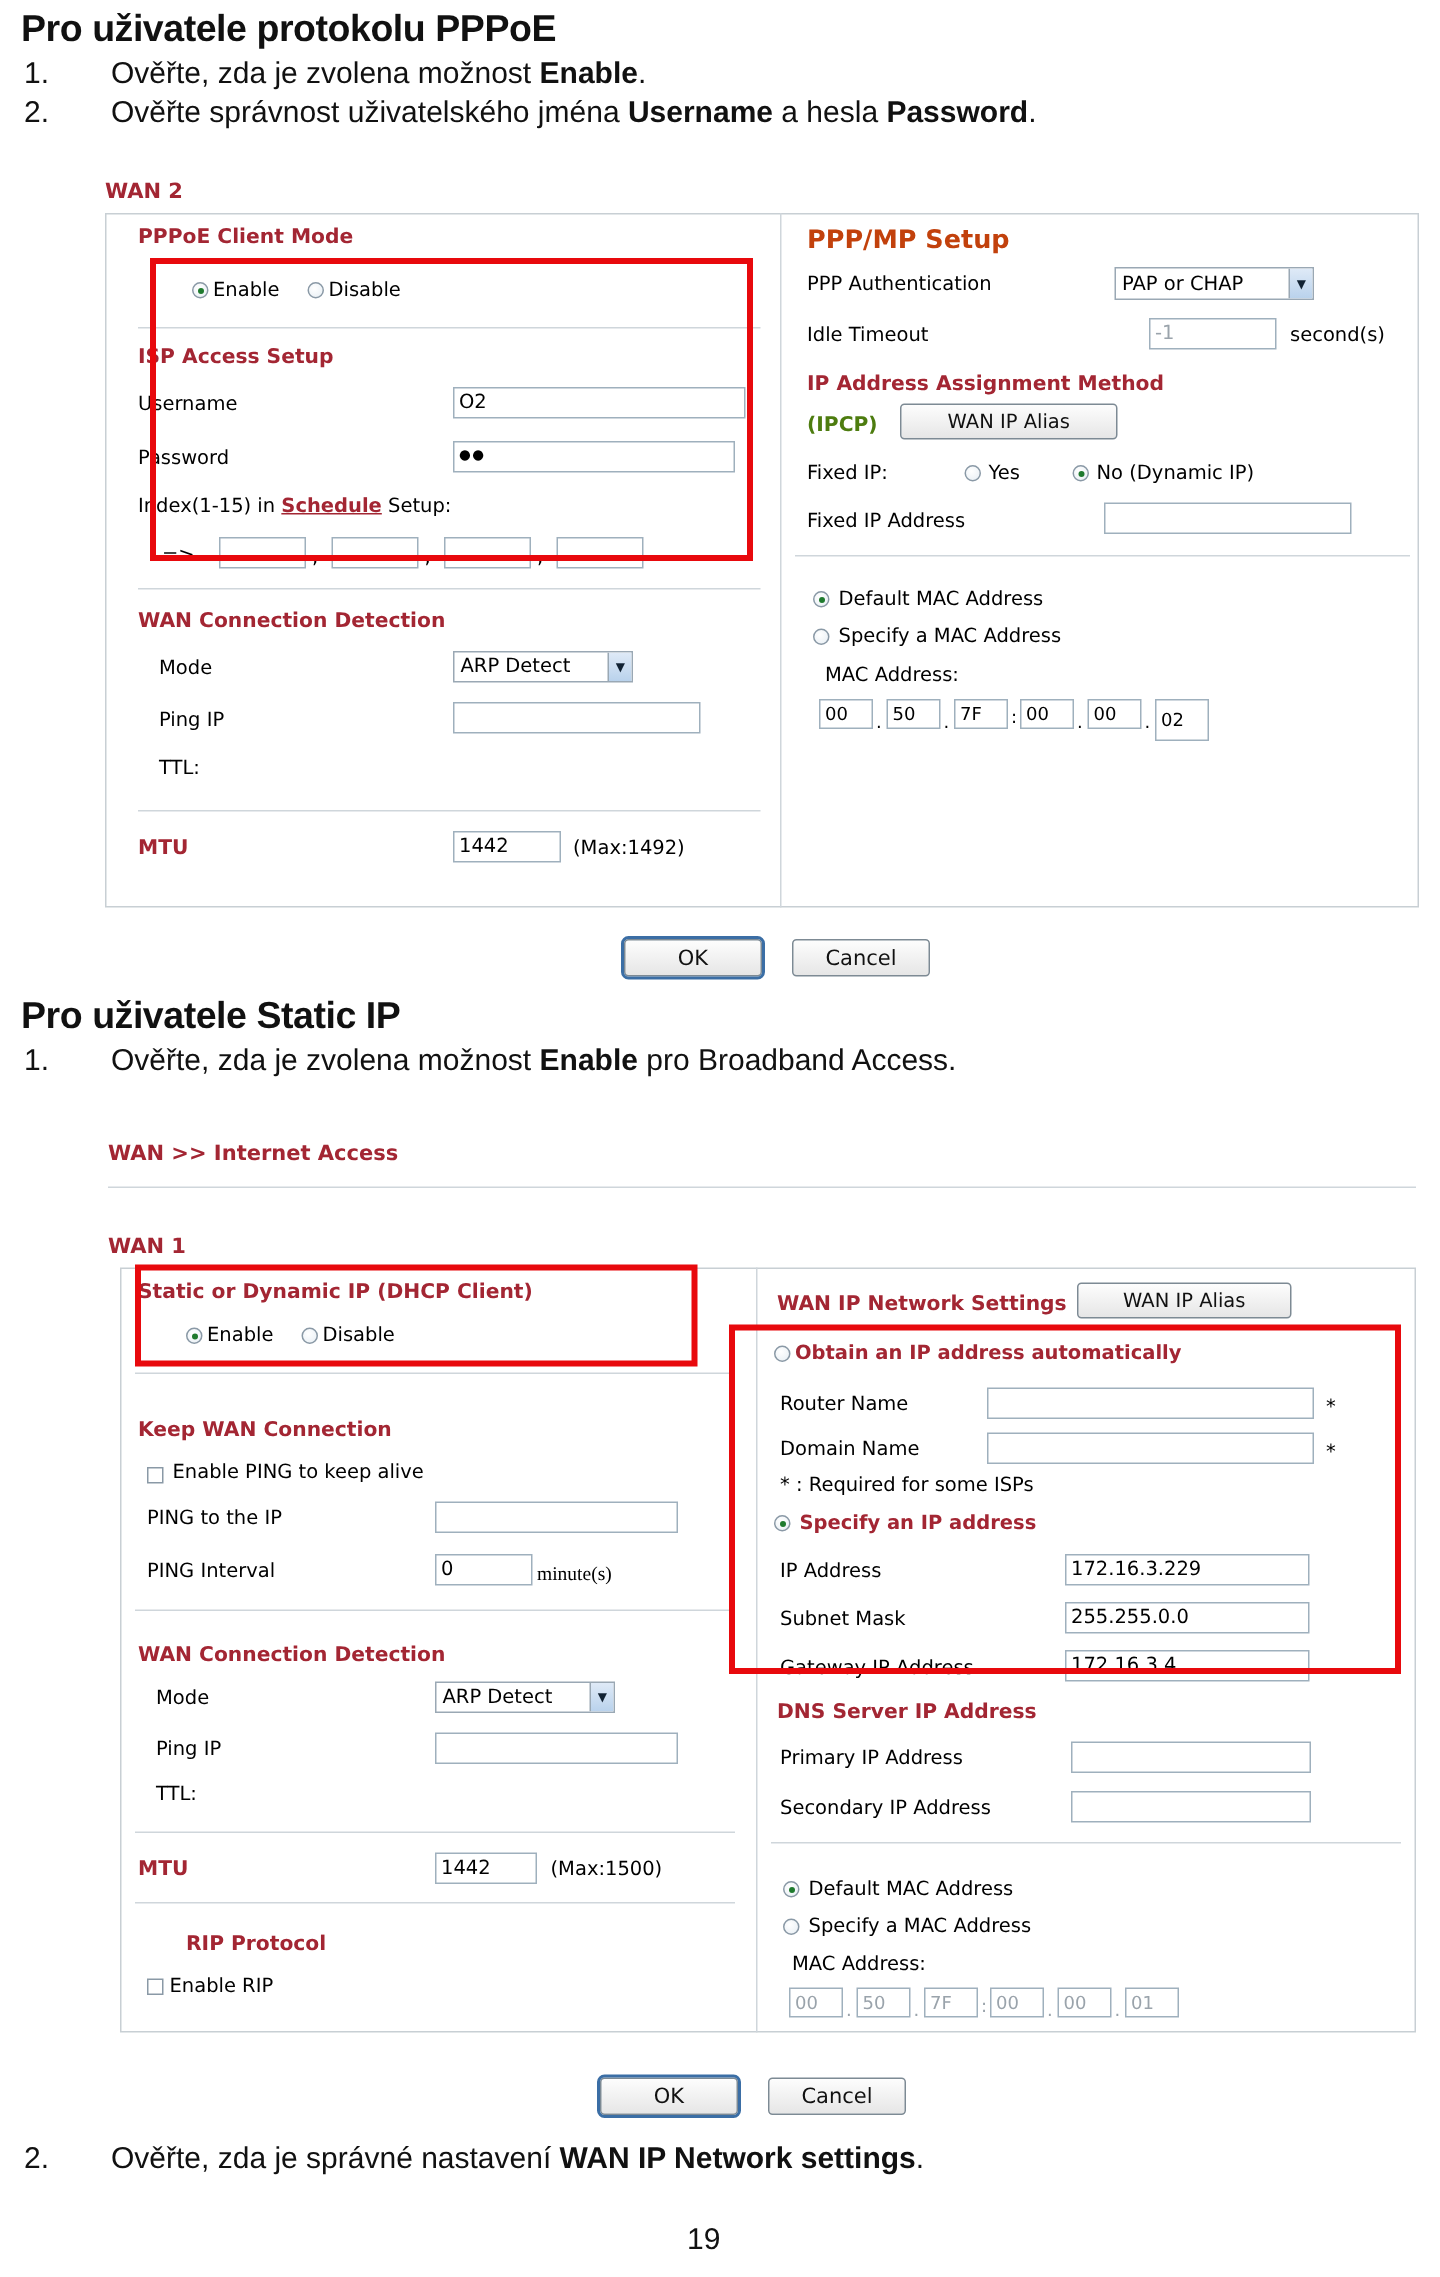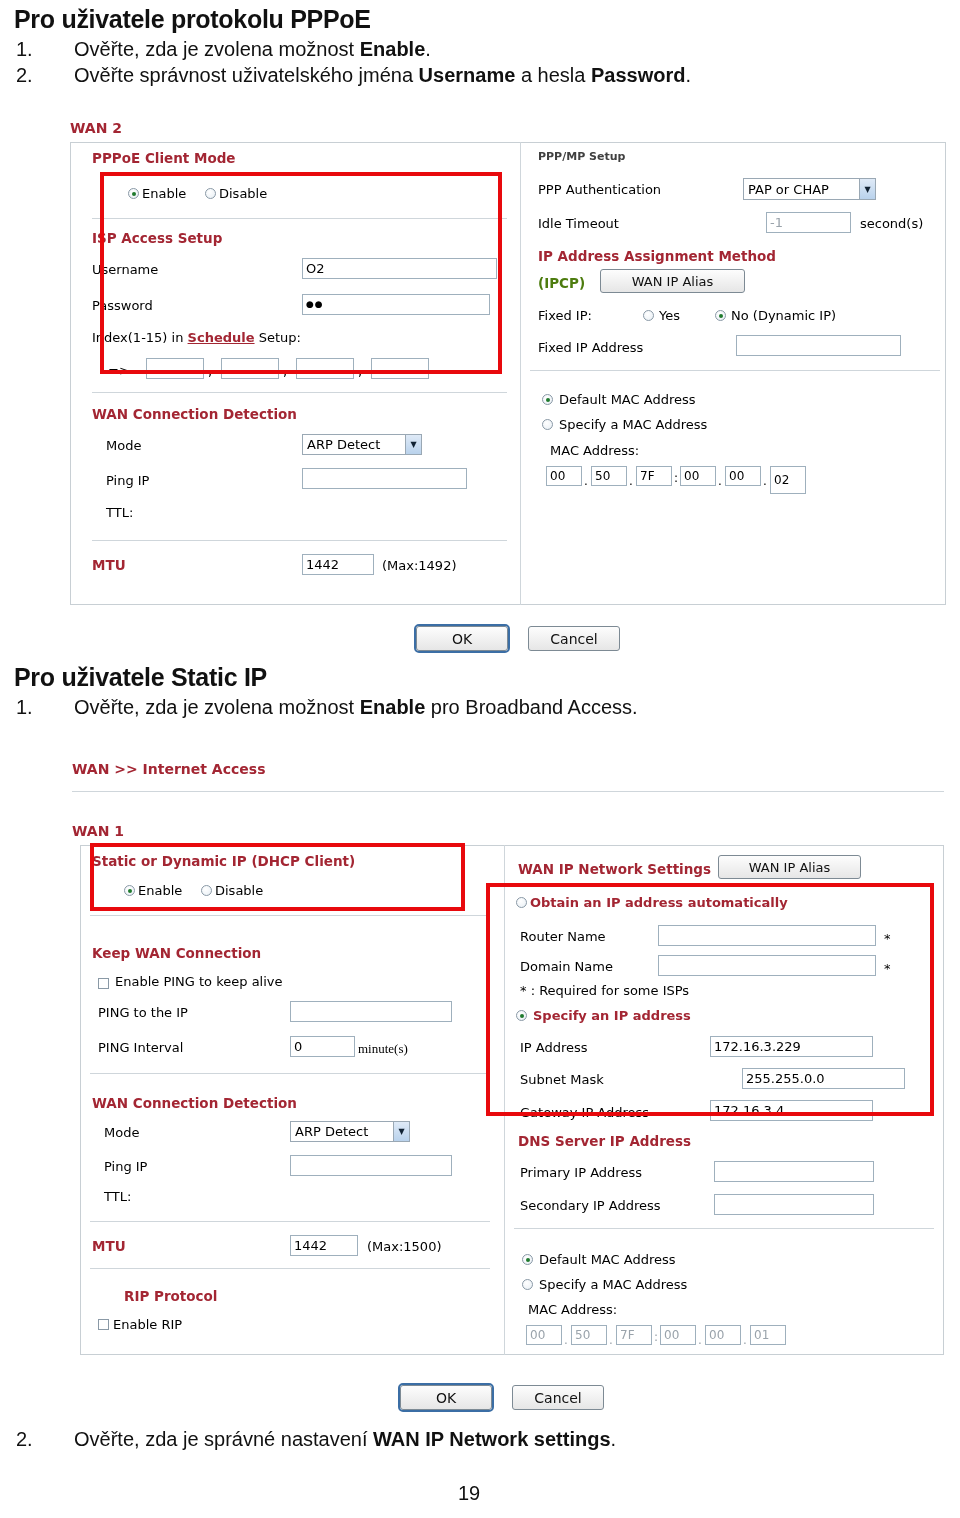--- a/index.html
+++ b/index.html
@@ -140,21 +140,21 @@
   <div style="position:absolute;left:36px;top:385px;font-size:13px;">TTL:</div>
 
   <div class="divider" style="left:22px;top:420px;width:415px;"></div>
 
   <div style="position:absolute;left:22px;top:437px;font-size:13.5px;font-weight:bold;color:#a32633;">MTU</div>
   <div class="tb" style="position:absolute;left:232px;top:434px;width:72px;height:21px;font-size:13px;">
       <span>1442</span>
     </div>
   <div style="position:absolute;left:312px;top:438px;font-size:13px;">(Max:1492)</div>
 
-  <div style="position:absolute;left:468px;top:30px;font-size:11px;font-weight:bold;color:#404040;">PPP/MP Setup</div>
+  <div style="position:absolute;left:468px;top:30px;font-size:17px;font-weight:bold;color:#c2410c;">PPP/MP Setup</div>
 
   <div style="position:absolute;left:468px;top:62px;font-size:13px;">PPP Authentication</div>
   <div class="sel" style="position:absolute;left:673px;top:58px;width:133px;height:22px;font-size:13px;">
       <span>PAP or CHAP</span>
       <span class="arw">▼</span>
     </div>
 
   <div style="position:absolute;left:468px;top:96px;font-size:13px;">Idle Timeout</div>
   <div class="tb dim" style="position:absolute;left:696px;top:92px;width:85px;height:21px;font-size:13px;">
       <span>-1</span>
@@ -326,21 +326,21 @@
     <span class="rd on"></span>
     <span>Specify an IP address</span>
   </div>
 
   <div style="position:absolute;left:450px;top:285px;font-size:13px;">IP Address</div>
   <div class="tb" style="position:absolute;left:640px;top:281px;width:163px;height:21px;font-size:13px;">
       <span>172.16.3.229</span>
     </div>
 
   <div style="position:absolute;left:450px;top:317px;font-size:13px;">Subnet Mask</div>
-  <div class="tb" style="position:absolute;left:640px;top:313px;width:163px;height:21px;font-size:13px;margin-left:32px;">
+  <div class="tb" style="position:absolute;left:640px;top:313px;width:163px;height:21px;font-size:13px;">
       <span>255.255.0.0</span>
     </div>
 
   <div style="position:absolute;left:450px;top:350px;font-size:13px;">Gateway IP Address</div>
   <div class="tb" style="position:absolute;left:640px;top:345px;width:163px;height:21px;font-size:13px;">
       <span>172.16.3.4</span>
     </div>
 
   <div style="position:absolute;left:448px;top:378px;font-size:13.5px;font-weight:bold;color:#a32633;">DNS Server IP Address</div>
 

